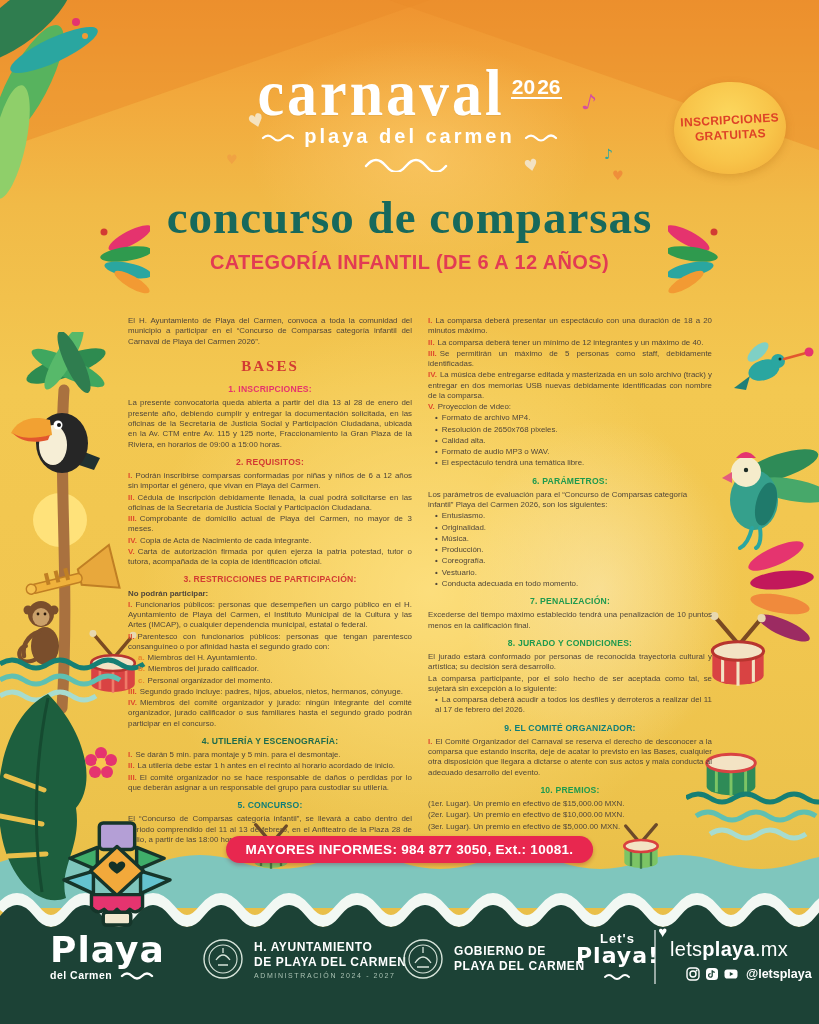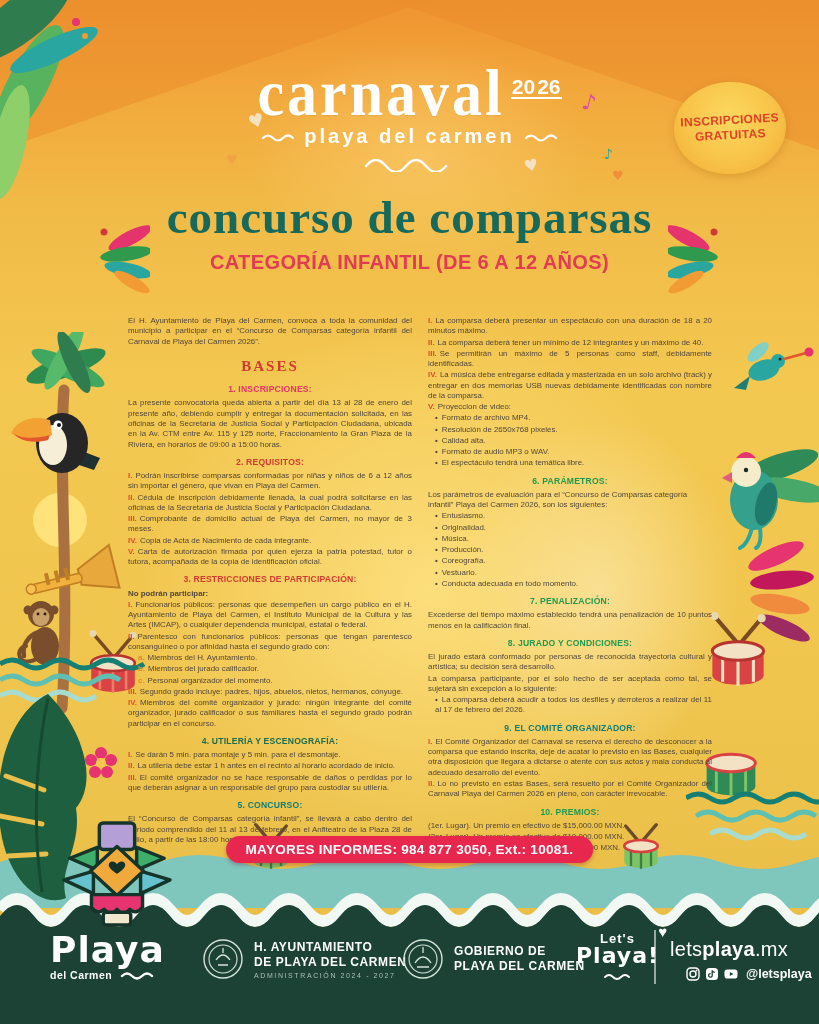--- a/index.html
+++ b/index.html
@@ -358,21 +358,20 @@
         <div>
             <p class="item"><span>El jurado estará conformado por personas de reconocida trayectoria cultural y artística; su decisión será desarrollo.</span></p>
             <p class="item"><span>La comparsa participante, por el solo hecho de ser aceptada como tal, se sujetará sin excepción a lo siguiente:</span></p>
             <p class="item bul"><span class="mk">•</span><span>La comparsa deberá acudir a todos los desfiles y derroteros a realizar del 11 al 17 de febrero del 2026.</span></p>
           </div>
       </section>
       <section class="sec">
         <h4 class="hc-teal">9. EL COMITÉ ORGANIZADOR:</h4>
         <div>
             <p class="item"><span class="mk">I.</span><span>El Comité Organizador del Carnaval se reserva el derecho de desconocer a la comparsa que estando inscrita, deje de acatar lo previsto en las Bases, cualquier otra disposición que llegara a dictarse o atente con sus actos y mala conducta al adecuado desarrollo del evento.</span></p>
-            <p class="item"><span class="mk">II.</span><span>Lo no previsto en estas Bases, será resuelto por el Comité Organizador del Carnaval Playa del Carmen 2026 en pleno, con carácter irrevocable.</span></p>
           </div>
       </section>
       <section class="sec">
         <h4 class="hc-green">10. PREMIOS:</h4>
         <div>
             <p class="item"><span>(1er. Lugar). Un premio en efectivo de $15,000.00 MXN.</span></p>
             <p class="item"><span>(2er. Lugar). Un premio en efectivo de $10,000.00 MXN.</span></p>
             <p class="item"><span>(3er. Lugar). Un premio en efectivo de $5,000.00 MXN.</span></p>
           </div>
       </section>

